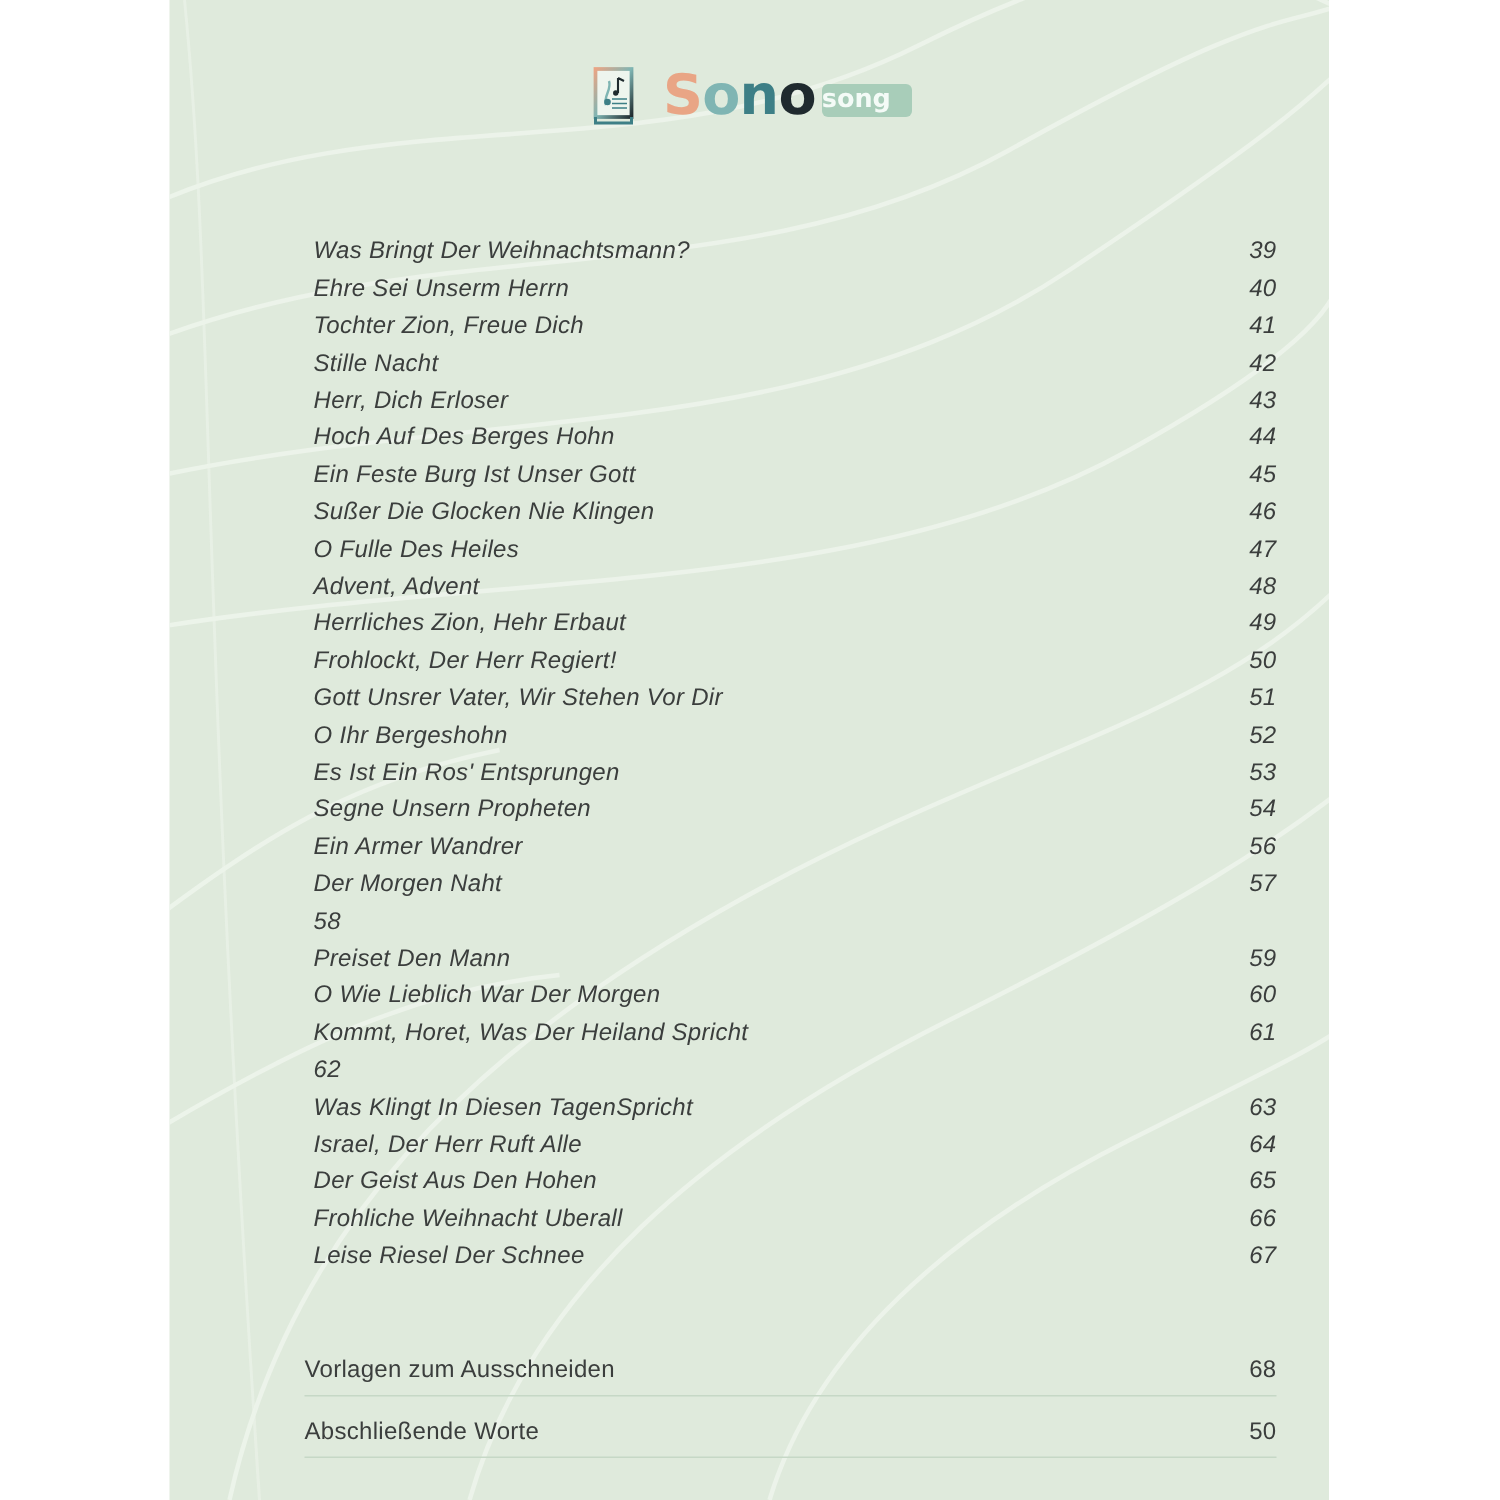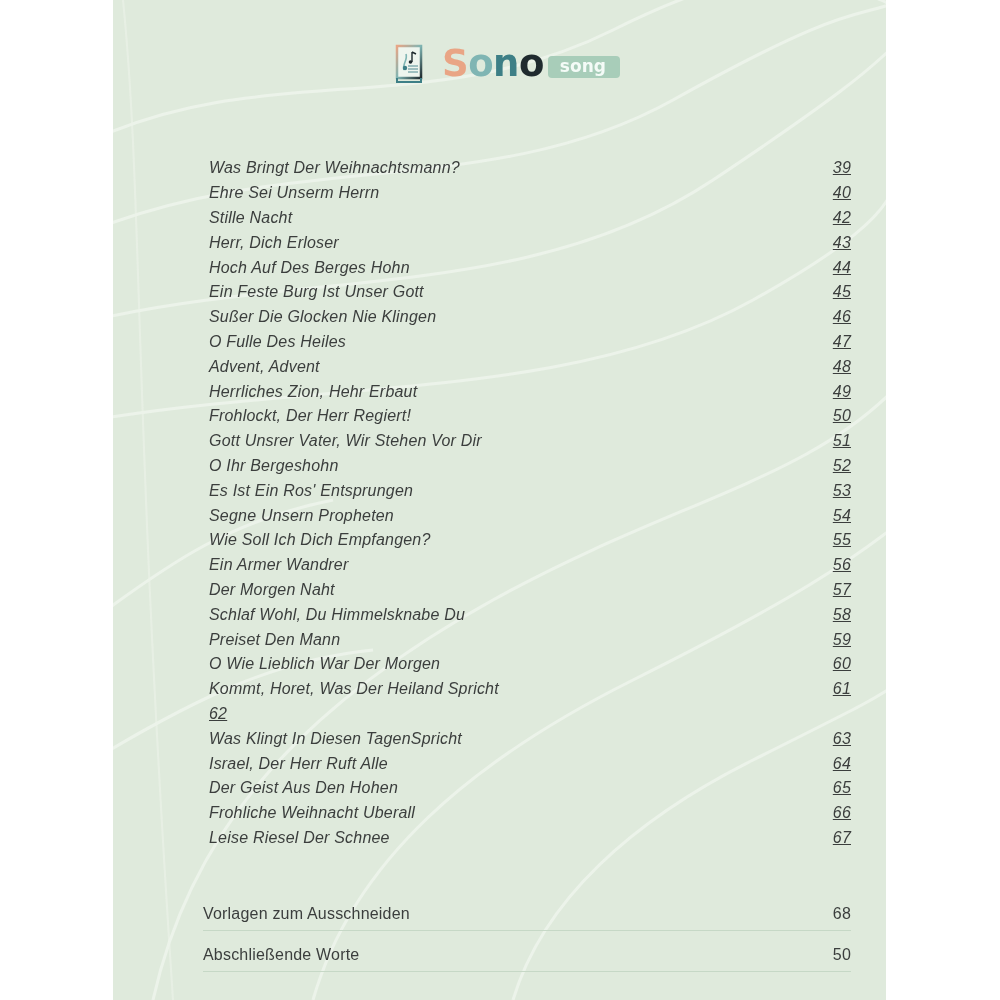--- a/index.html
+++ b/index.html
@@ -51,21 +51,21 @@
     .logo-badge {
       margin-left: 4px;
       margin-top: 6px;
       background: #a8cdb9;
       color: #f4fbf7;
       font-family: "DejaVu Sans", sans-serif;
       font-weight: bold;
       font-size: 17px;
       height: 22px;
       line-height: 21px;
-      padding: 0 14px 0 12px;
+      padding: 0 14px 0 0;
       border-radius: 4px;
     }
     .songs {
       position: absolute;
       left: 96px;
       top: 156px;
       width: 642px;
       margin: 0;
       padding: 0;
       list-style: none;
@@ -79,21 +79,20 @@
       font-style: italic;
       font-size: 16px;
       color: #3b3e3d;
       letter-spacing: 0.2px;
     }
     .song-page {
       font-family: "Liberation Sans", sans-serif;
       font-style: italic;
       font-size: 16px;
       color: #3b3e3d;
-      text-decoration: underline;
     }
     .sections {
       position: absolute;
       left: 60px;
       top: 898px;
       width: 678px;
     }
     .section-row {
       display: flex;
       justify-content: space-between;
@@ -157,20 +156,24 @@
   <ul class="songs">
     <li class="song-row">
         <span>Was Bringt Der Weihnachtsmann?</span>
         <span class="song-page">39</span>
       </li>
     <li class="song-row">
         <span>Ehre Sei Unserm Herrn</span>
         <span class="song-page">40</span>
       </li>
     <li class="song-row">
+        <span>Tochter Zion, Freue Dich</span>
+        <span class="song-page">41</span>
+      </li>
+    <li class="song-row">
         <span>Stille Nacht</span>
         <span class="song-page">42</span>
       </li>
     <li class="song-row">
         <span>Herr, Dich Erloser</span>
         <span class="song-page">43</span>
       </li>
     <li class="song-row">
         <span>Hoch Auf Des Berges Hohn</span>
         <span class="song-page">44</span>
@@ -209,33 +212,28 @@
       </li>
     <li class="song-row">
         <span>Es Ist Ein Ros' Entsprungen</span>
         <span class="song-page">53</span>
       </li>
     <li class="song-row">
         <span>Segne Unsern Propheten</span>
         <span class="song-page">54</span>
       </li>
     <li class="song-row">
-        <span>Wie Soll Ich Dich Empfangen?</span>
-        <span class="song-page">55</span>
-      </li>
-    <li class="song-row">
         <span>Ein Armer Wandrer</span>
         <span class="song-page">56</span>
       </li>
     <li class="song-row">
         <span>Der Morgen Naht</span>
         <span class="song-page">57</span>
       </li>
     <li class="song-row">
-        <span>Schlaf Wohl, Du Himmelsknabe Du</span>
         <span class="song-page">58</span>
       </li>
     <li class="song-row">
         <span>Preiset Den Mann</span>
         <span class="song-page">59</span>
       </li>
     <li class="song-row">
         <span>O Wie Lieblich War Der Morgen</span>
         <span class="song-page">60</span>
       </li>

